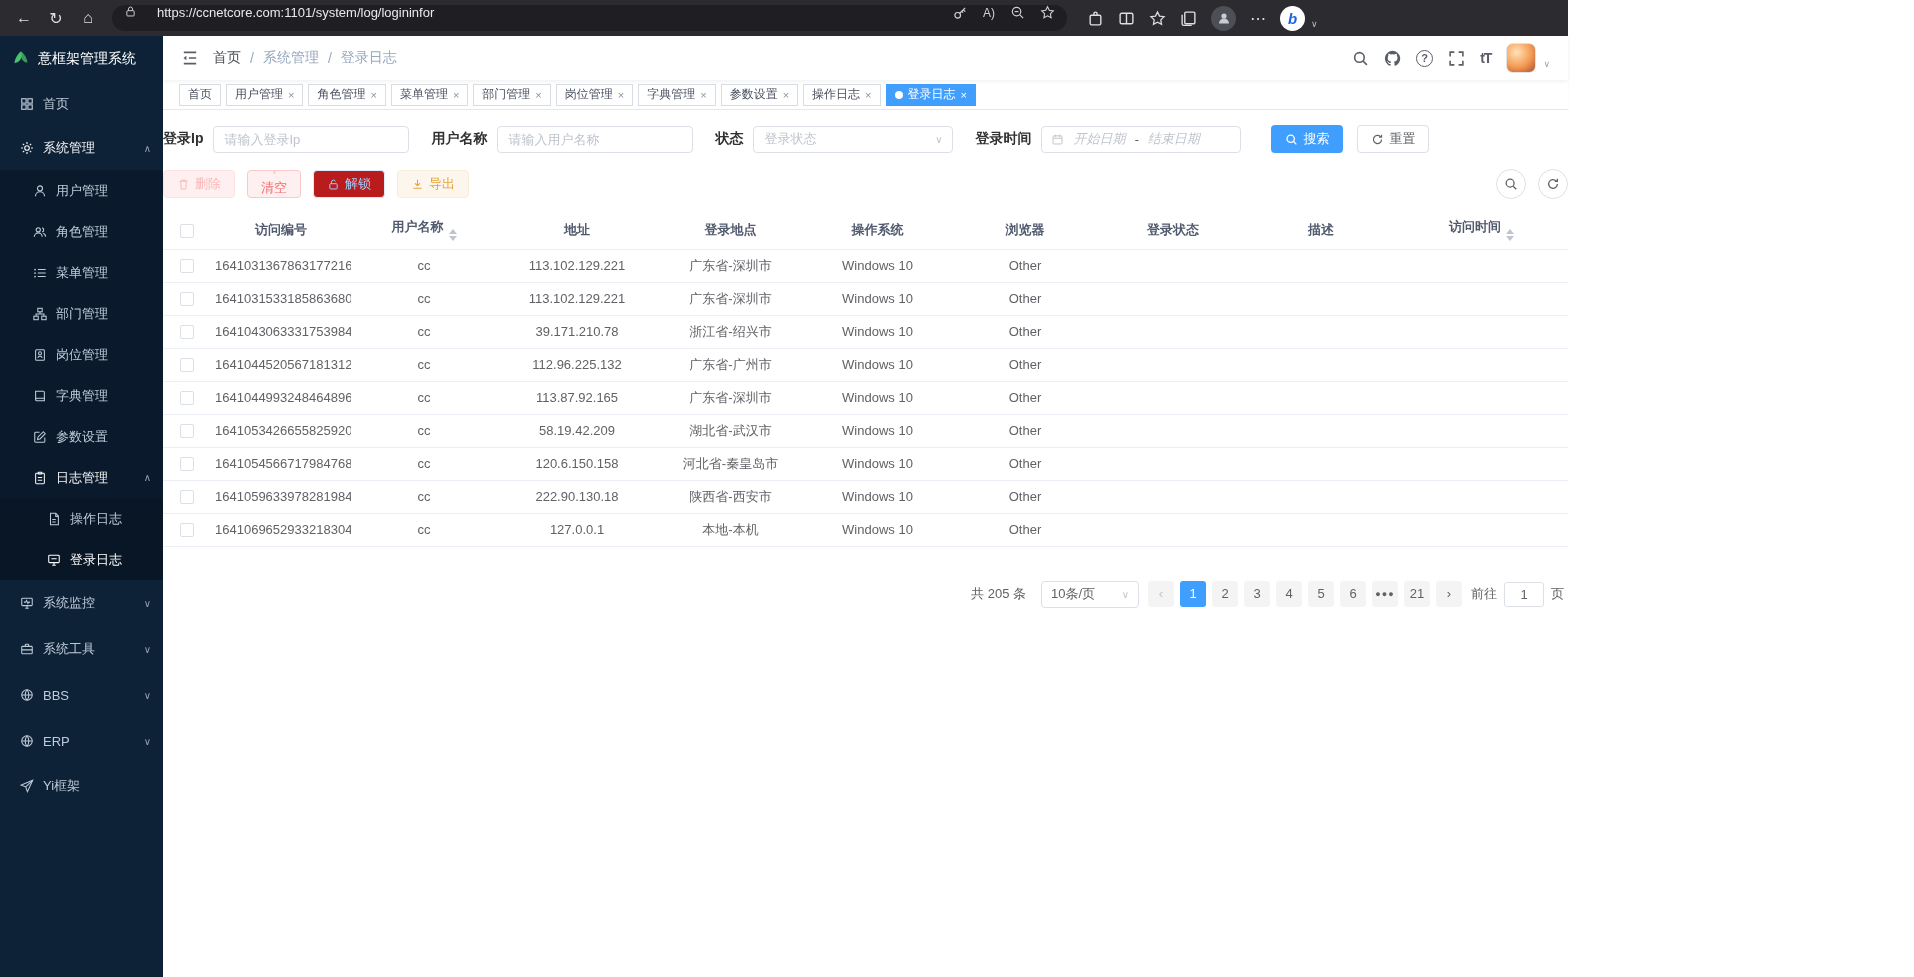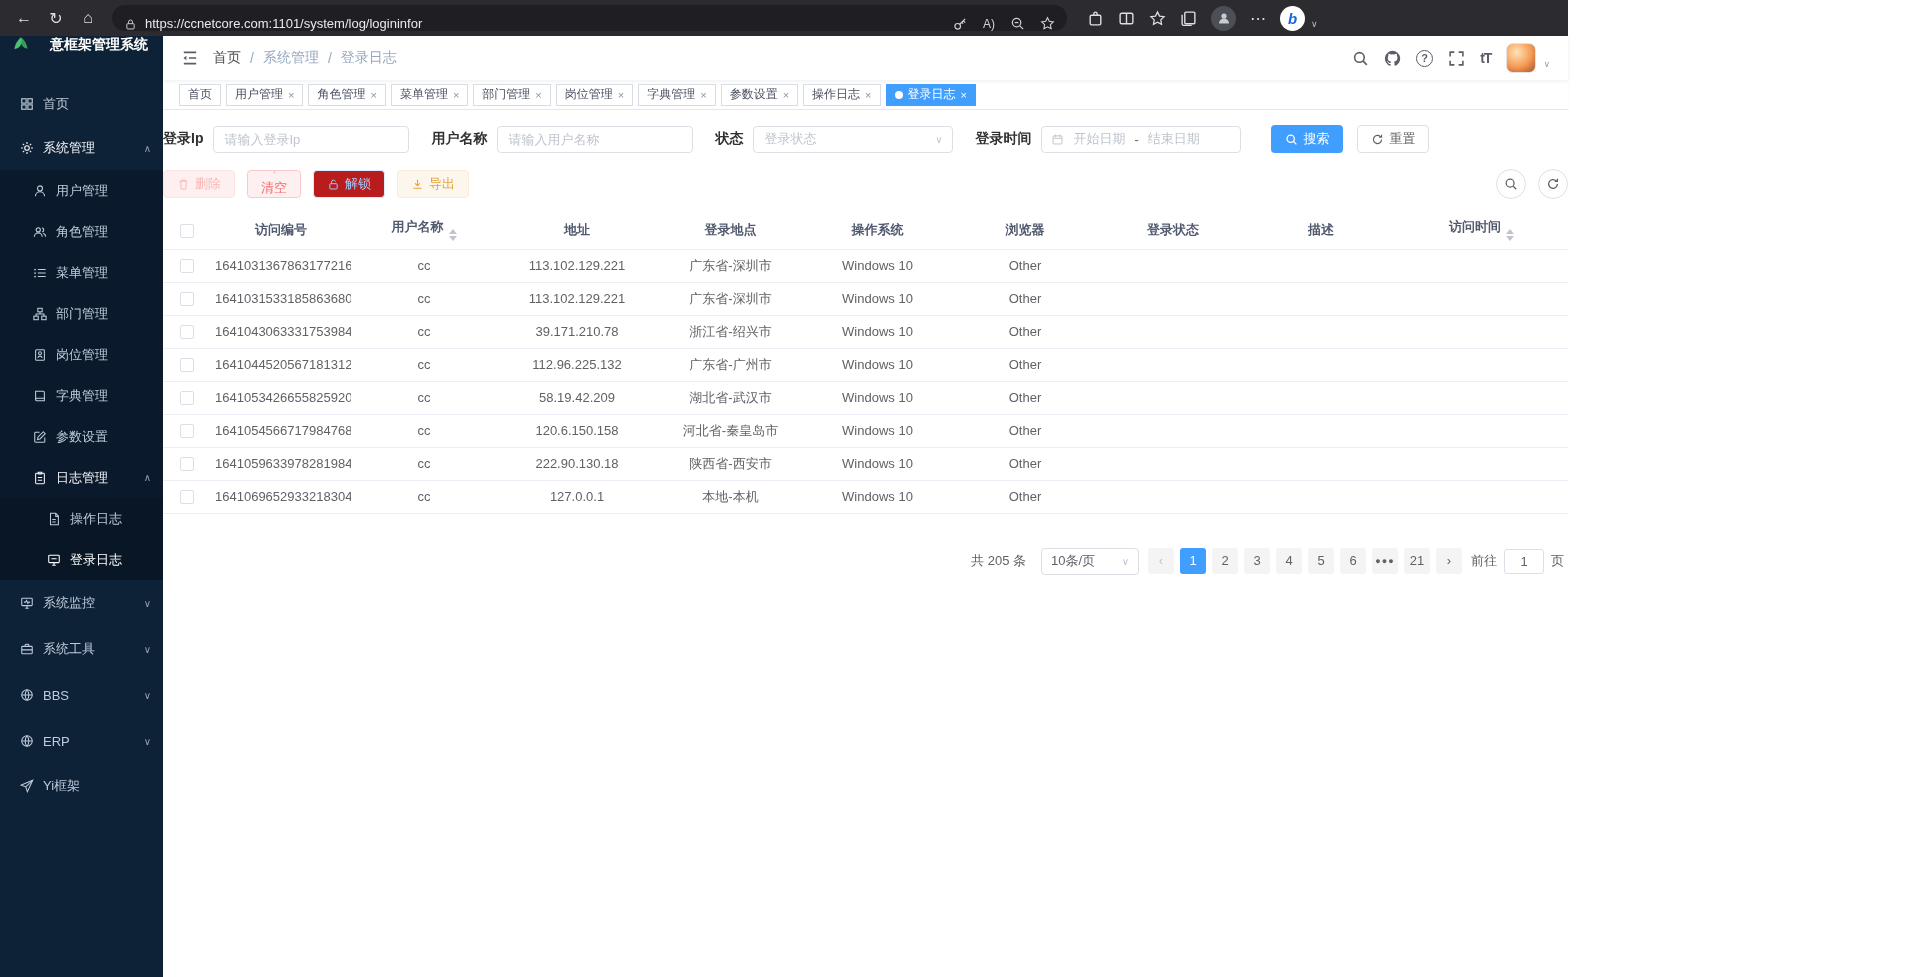--- a/index.html
+++ b/index.html
@@ -3,38 +3,38 @@
 <meta charset="utf-8">
 <style>
   * { box-sizing: border-box; margin: 0; padding: 0; }
   html,body { width:1914px; height:977px; background:#fff; font-family:"Liberation Sans","DejaVu Sans",sans-serif; }
   .canvas { position:relative; width:1914px; height:977px; overflow:hidden; background:#fff; }
   .window { width:1568px; height:977px; display:flex; flex-direction:column; }
 
   
   .browser-bar { height:36px; background:#2c2c30; display:flex; align-items:center; padding:0 10px; gap:4px; flex-shrink:0; }
   .bicon { width:28px; height:28px; display:flex; align-items:center; justify-content:center; color:#dfdfe2; font-size:16px; border-radius:4px; cursor:pointer; flex-shrink:0; }
-  .addr { flex:1; max-width:955px; height:26px; background:#1f1f23; border-radius:13px; display:flex; align-items:flex-end; padding:0 12px; gap:8px; color:#e9e9eb; font-size:13px; margin:0 6px; }
+  .addr { flex:1; max-width:955px; height:26px; background:#1f1f23; border-radius:13px; display:flex; align-items:flex-start; padding:0 12px; gap:20px; color:#e9e9eb; font-size:13px; margin:0 6px; }
   .addr svg { flex-shrink:0; }
   .addr .url { flex:1; white-space:nowrap; overflow:hidden; }
   .pill-icons { display:flex; align-items:center; gap:15px; color:#cfcfd4; font-size:12px; }
   .pill-icons svg { width:15px; height:15px; }
   .bactions { display:flex; align-items:center; gap:14px; margin-left:10px; color:#dfdfe2; }
   .bactions svg { width:17px; height:17px; }
   .profile-circ { width:25px; height:25px; border-radius:50%; background:#4c5056; display:flex; align-items:center; justify-content:center; }
   .profile-circ svg { width:16px; height:16px; }
   .copilot { width:25px; height:25px; border-radius:50%; background:#fff; color:#1565e0; font-weight:bold; font-size:15px; display:flex; align-items:center; justify-content:center; font-style:italic; }
   .mini-caret { font-size:9px; color:#bfbfc4; margin-left:-8px; align-self:flex-end; padding-bottom:2px; }
 
   
   .app { display:flex; height:941px; background:#fff; }
 
   
   .sidebar { width:163px; flex-shrink:0; background:#0d2137; color:#bfcbd9; font-size:13px; overflow:hidden; }
-  .logo { height:46px; display:flex; align-items:flex-start; gap:20px; padding:0 12px; color:#fff; font-weight:bold; font-size:14px; white-space:nowrap; }
+  .logo { height:46px; display:flex; align-items:center; gap:8px; padding:0 12px; color:#fff; font-weight:normal; font-size:14px; white-space:nowrap; }
   .logo svg { width:18px; height:18px; flex-shrink:0; }
   .mi-item { height:44px; display:flex; align-items:center; gap:9px; padding:0 12px 0 20px; cursor:pointer; white-space:nowrap; }
   .mi-item svg.mi { width:14px; height:14px; flex-shrink:0; }
   .mi-item .caret { margin-left:auto; font-size:10px; color:#93a0ae; }
   .mi-item.open { color:#f4f4f5; }
   .sub { background:#0a1a2c; }
   .sub .mi-item { height:41px; padding-left:33px; }
   .sub .mi-item.lvl3 { padding-left:47px; background:#081626; }
   .mi-item.active { background:#409eff; color:#fff; }
 
@@ -63,21 +63,21 @@
   
   .content { flex:1; padding:15px 0; display:flex; flex-direction:column; background:#fff; min-width:0; }
 
   .filters { display:flex; align-items:center; }
   .fgroup { display:flex; align-items:center; gap:10px; margin-right:22px; }
   .flabel { font-size:14px; font-weight:bold; color:#303133; white-space:nowrap; }
   .tinput { width:196px; height:27px; border:1px solid #dcdfe6; border-radius:4px; padding:0 10px; font-size:13px; color:#a16207; outline:none; font-family:inherit; }
   .tinput::placeholder { color:#bfc4cd; }
   .selectbox { width:200px; height:27px; border:1px solid #dcdfe6; border-radius:4px; display:flex; align-items:center; justify-content:space-between; padding:0 10px; font-size:13px; color:#bfc4cd; cursor:pointer; }
   .selectbox .caret { color:#c0c4cc; font-size:10px; }
-  .daterange { width:200px; height:27px; border:1px solid #dcdfe6; border-radius:4px; display:flex; align-items:center; padding:0 9px; gap:9px; font-size:13px; color:#bfc4cd; cursor:pointer; }
+  .daterange { width:200px; height:27px; border:1px solid #dcdfe6; border-radius:4px; display:flex; align-items:center; padding:0 9px; gap:9px; font-size:13px; color:#bfc4cd; cursor:pointer;font-style:italic; }
   .daterange svg { width:13px; height:13px; color:#c0c4cc; flex-shrink:0; }
   .daterange .sep { color:#606266; }
   .btn { display:inline-flex; align-items:center; gap:5px; height:28px; padding:0 13px; border-radius:4px; font-size:13px; border:1px solid transparent; cursor:pointer; font-family:inherit; white-space:nowrap; }
   .btn svg { width:13px; height:13px; }
   .btn-primary { background:#409eff; color:#fff; margin-left:8px; }
   .btn-plain { background:#fff; border-color:#dcdfe6; color:#606266; margin-left:14px; }
 
   .toolbar { display:flex; align-items:center; gap:12px; margin-top:16px; }
   .btn-danger-dis { background:#fef0f0; border-color:#fde2e2; color:#f8b8b8; cursor:not-allowed; }
   .btn-danger { background:#fef0f0; border-color:#f9c9c9; color:#f56c6c;flex-direction:column; }
@@ -561,20 +561,32 @@
               <td>112.96.225.132</td>
               <td>广东省-广州市</td>
               <td>Windows 10</td>
               <td>Other</td>
               <td></td>
               <td></td>
               <td></td>
             </tr>
                 <tr>
               <td><span class="cb"></span></td>
+              <td>1641044993248464896</td>
+              <td>cc</td>
+              <td>113.87.92.165</td>
+              <td>广东省-深圳市</td>
+              <td>Windows 10</td>
+              <td>Other</td>
+              <td></td>
+              <td></td>
+              <td></td>
+            </tr>
+                <tr>
+              <td><span class="cb"></span></td>
               <td>1641053426655825920</td>
               <td>cc</td>
               <td>58.19.42.209</td>
               <td>湖北省-武汉市</td>
               <td>Windows 10</td>
               <td>Other</td>
               <td></td>
               <td></td>
               <td></td>
             </tr>

